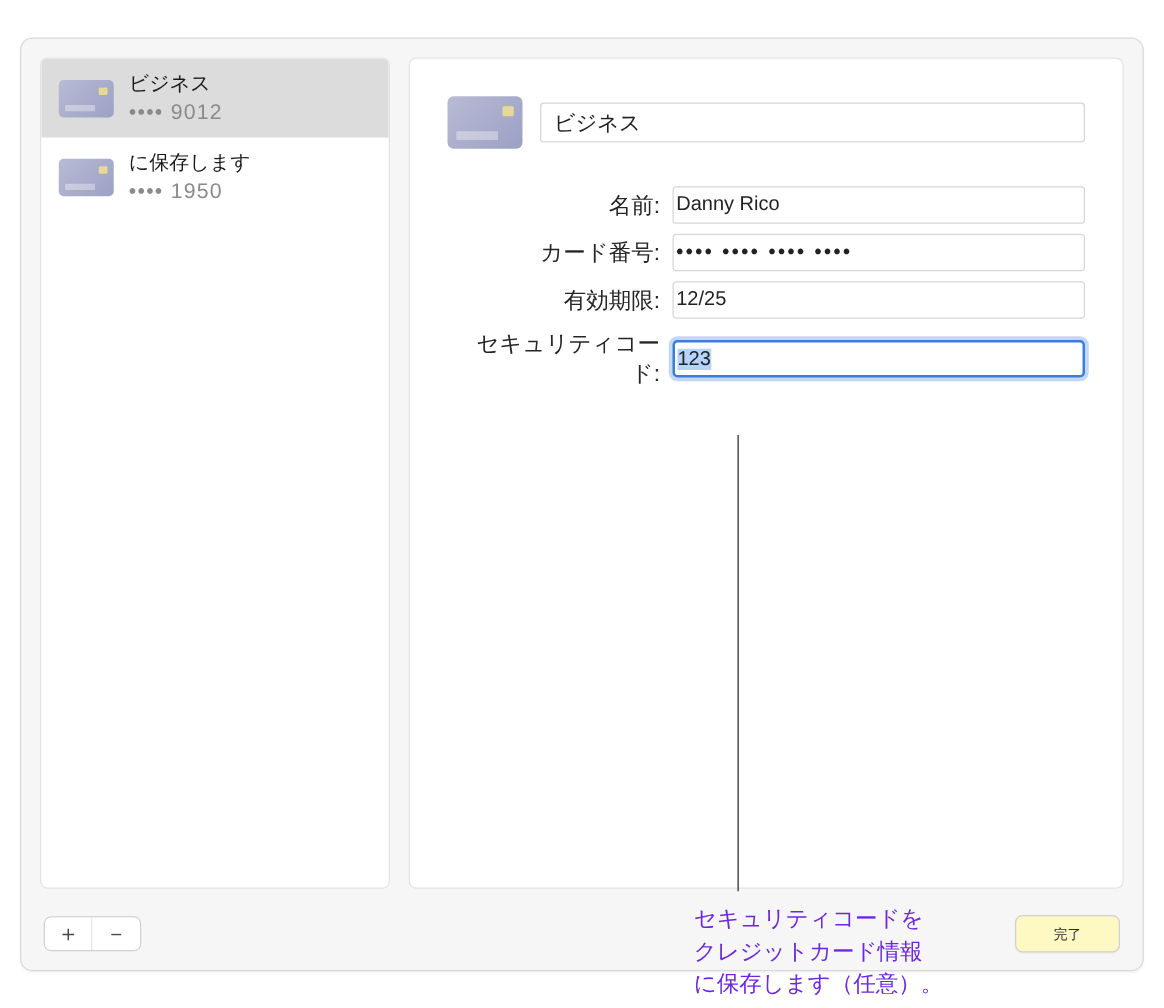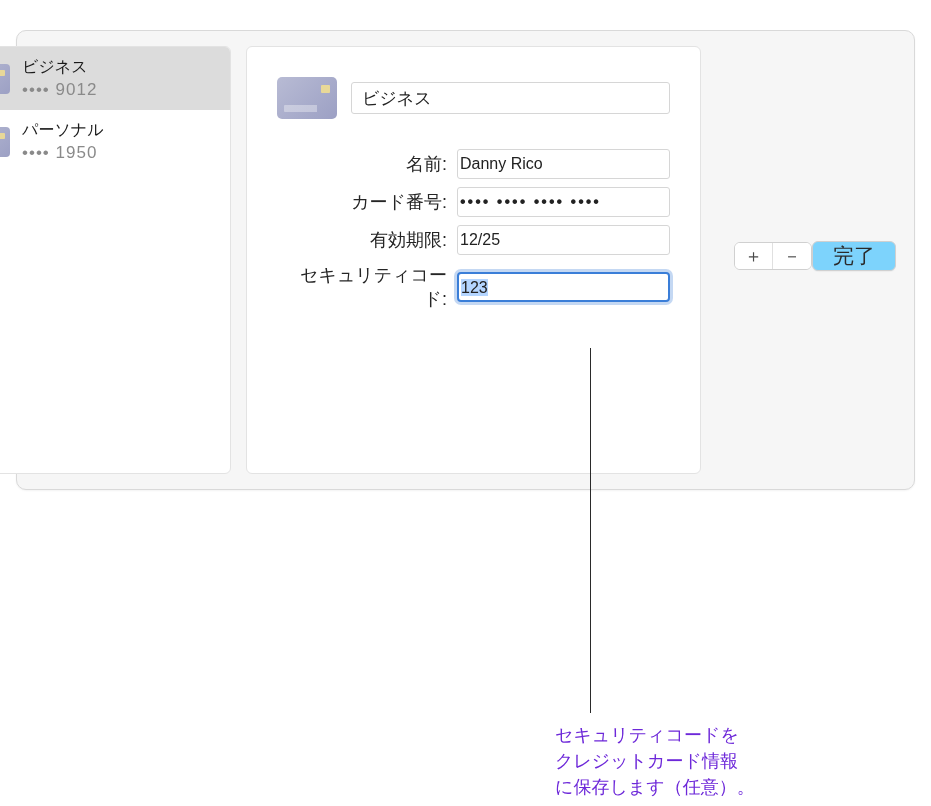--- a/index.html
+++ b/index.html
@@ -12,28 +12,27 @@
       background: #ffffff;
       width: 931px;
       height: 806px;
       position: relative;
     }
     .window {
       position: absolute;
       left: 16px;
       top: 30px;
       width: 899px;
-      height: 460px;
+      height: 747px;
       background: #f6f6f6;
       border: 1px solid #d9d9d9;
       border-radius: 10px;
       box-shadow: 0 1px 2px rgba(0,0,0,0.05);
       display: flex;
-      flex-direction: row;
-      justify-content: flex-end;
+      flex-direction: column;
     }
     .content-area {
       flex: 1;
       display: flex;
       padding: 15px;
       gap: 15px;
     }
     .sidebar {
       width: 280px;
       background: #ffffff;
@@ -213,22 +212,22 @@
     }
     .ar-btn:first-child {
       border-right: 1px solid #e0e0e0;
     }
     .spacer { flex: 1; }
     .done-btn {
       min-width: 84px;
       height: 30px;
       border: 1px solid #d0d0d0;
       border-radius: 6px;
-      background: #7dd3fc;
-      font-size: 21px;
+      background: #fef9c3;
+      font-size: 11px;
       color: #2a2a2a;
       cursor: pointer;
       padding: 0 16px;
       box-shadow: 0 1px 1px rgba(0,0,0,0.04);
     }
     .callout-line {
       position: absolute;
       left: 590px;
       top: 348px;
       width: 1px;
@@ -262,21 +261,21 @@
           <div class="sidebar-item-text">
             <div class="sidebar-item-title">ビジネス</div>
             <div class="sidebar-item-sub">•••• 9012</div>
           </div>
         </div>
 
 
         <div class="sidebar-item">
           <div class="card-icon"></div>
           <div class="sidebar-item-text">
-            <div class="sidebar-item-title">パーソナル</div>
+            <div class="sidebar-item-title">に保存します</div>
             <div class="sidebar-item-sub">•••• 1950</div>
           </div>
         </div>
 
       </div>
     </div>
 
     <div class="detail-pane">
       <div class="detail-header">
         <div class="card-icon-large"></div>

